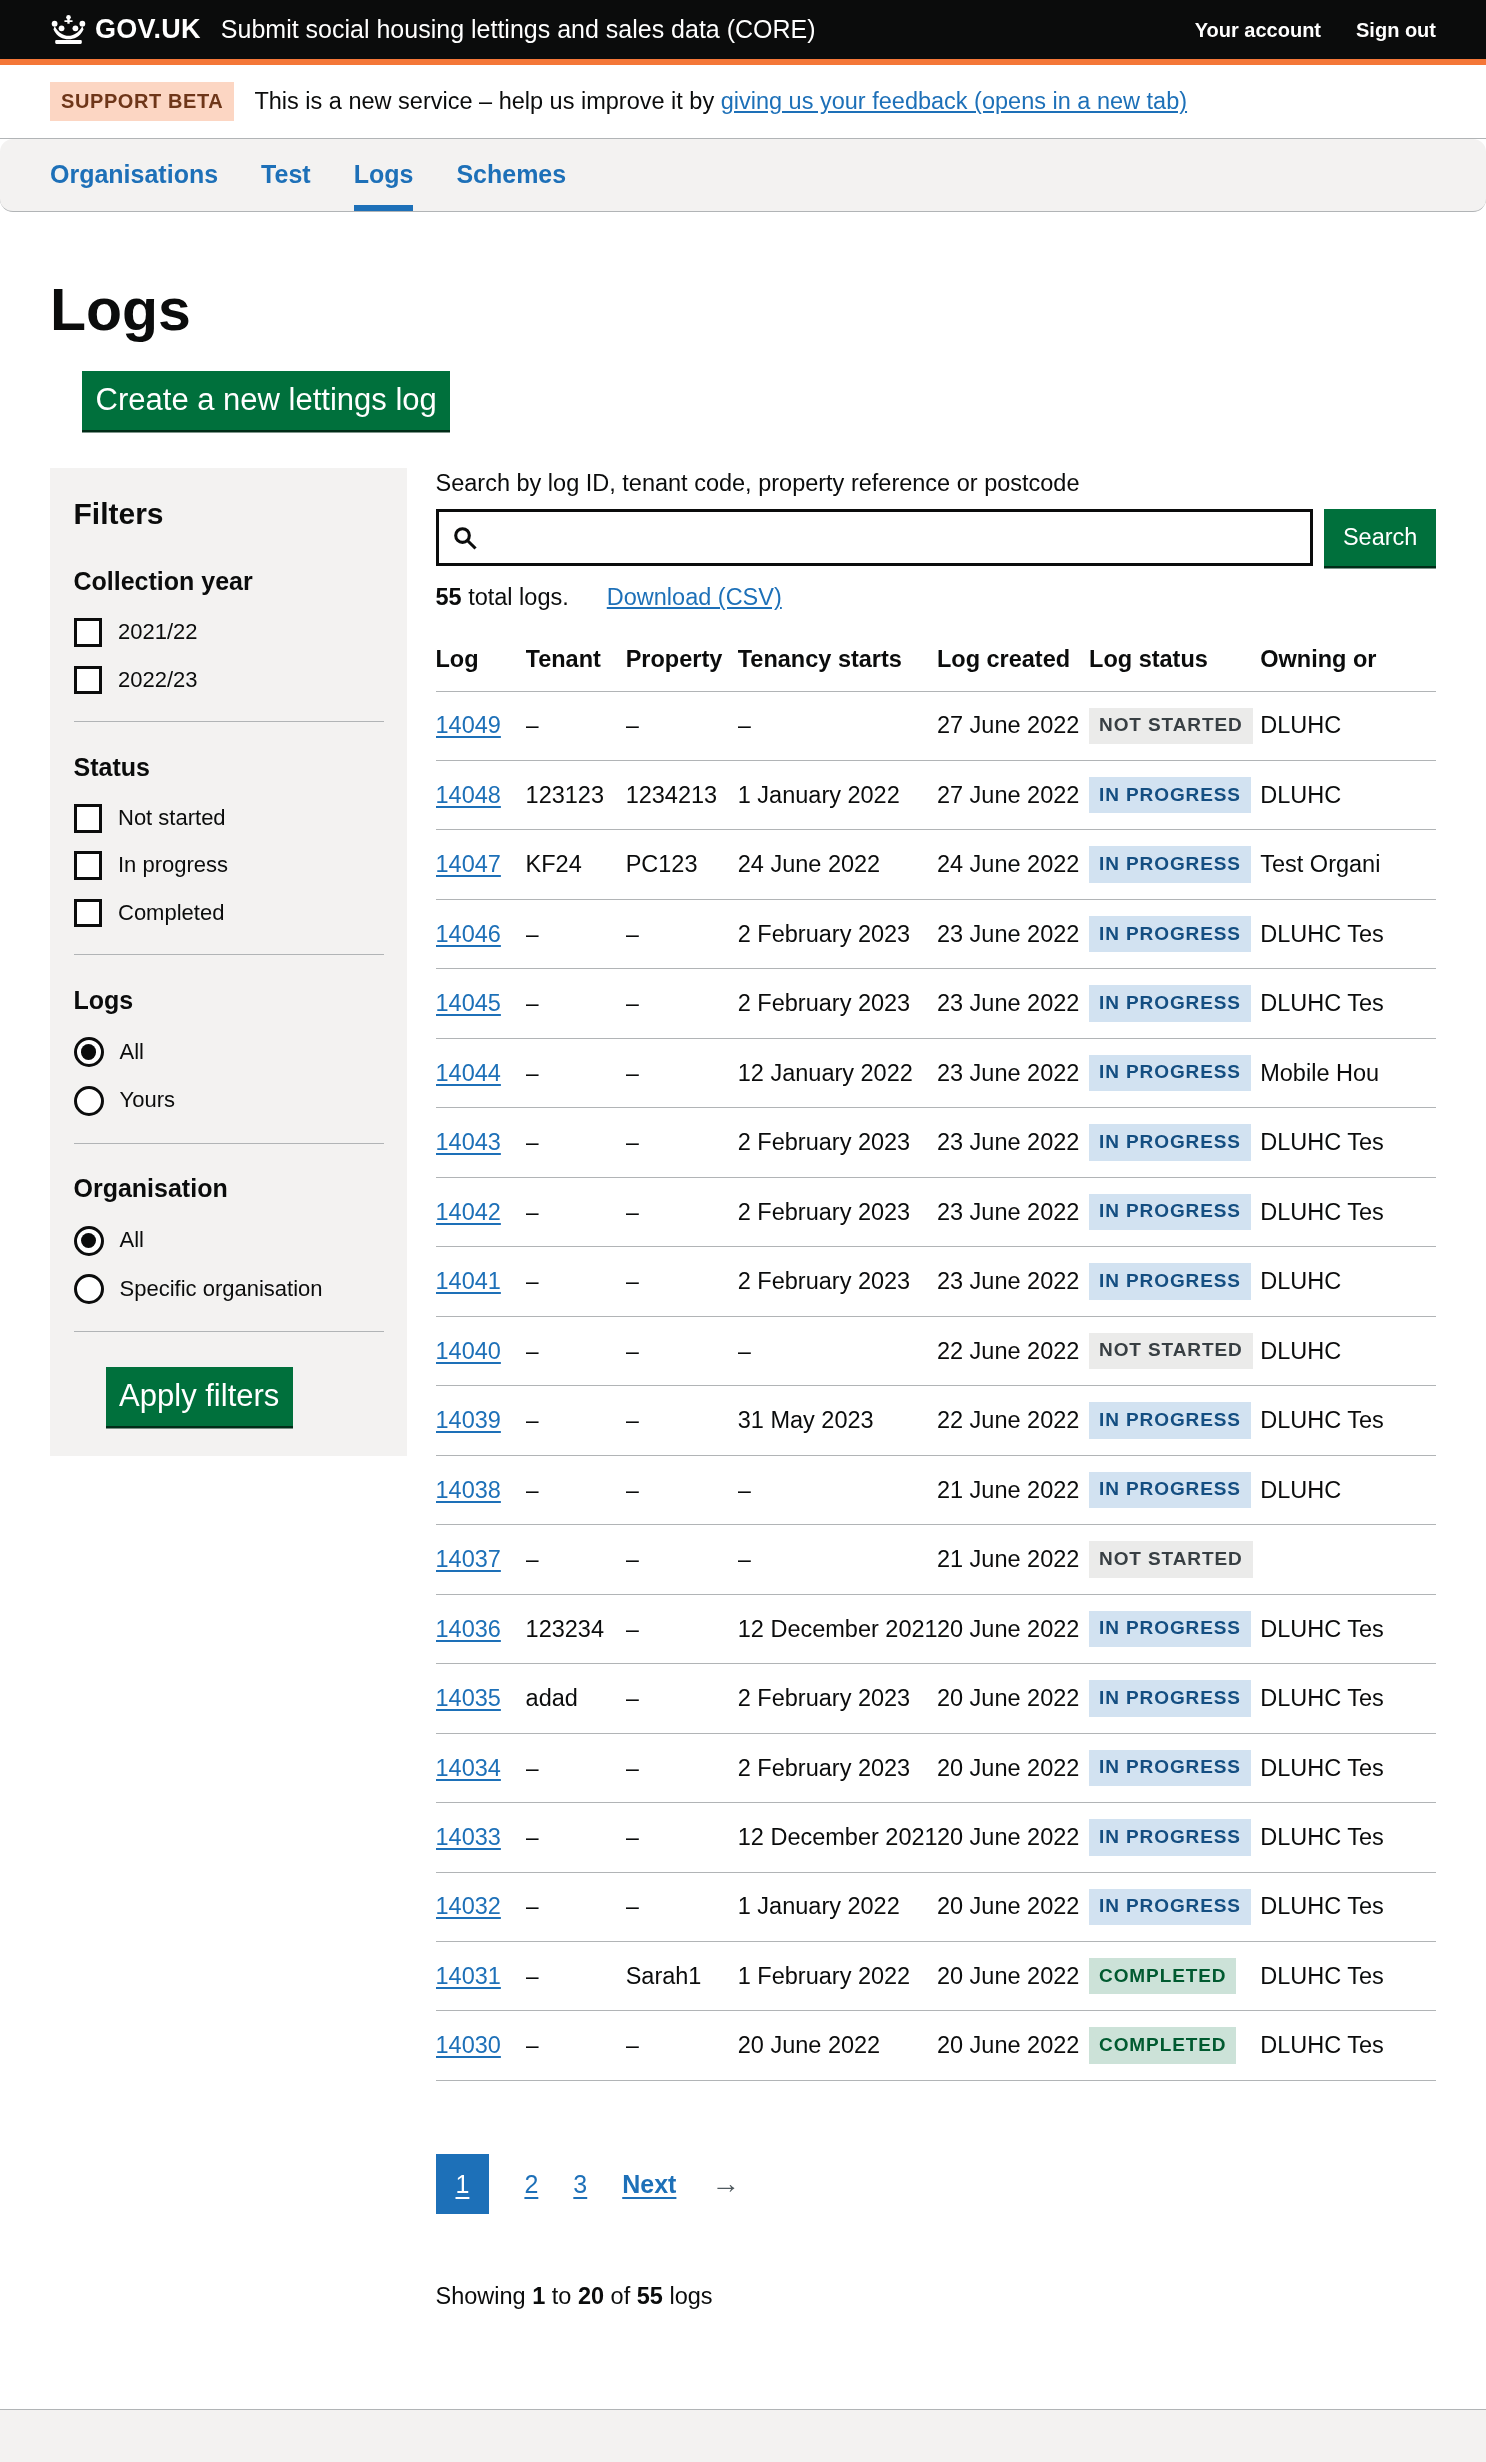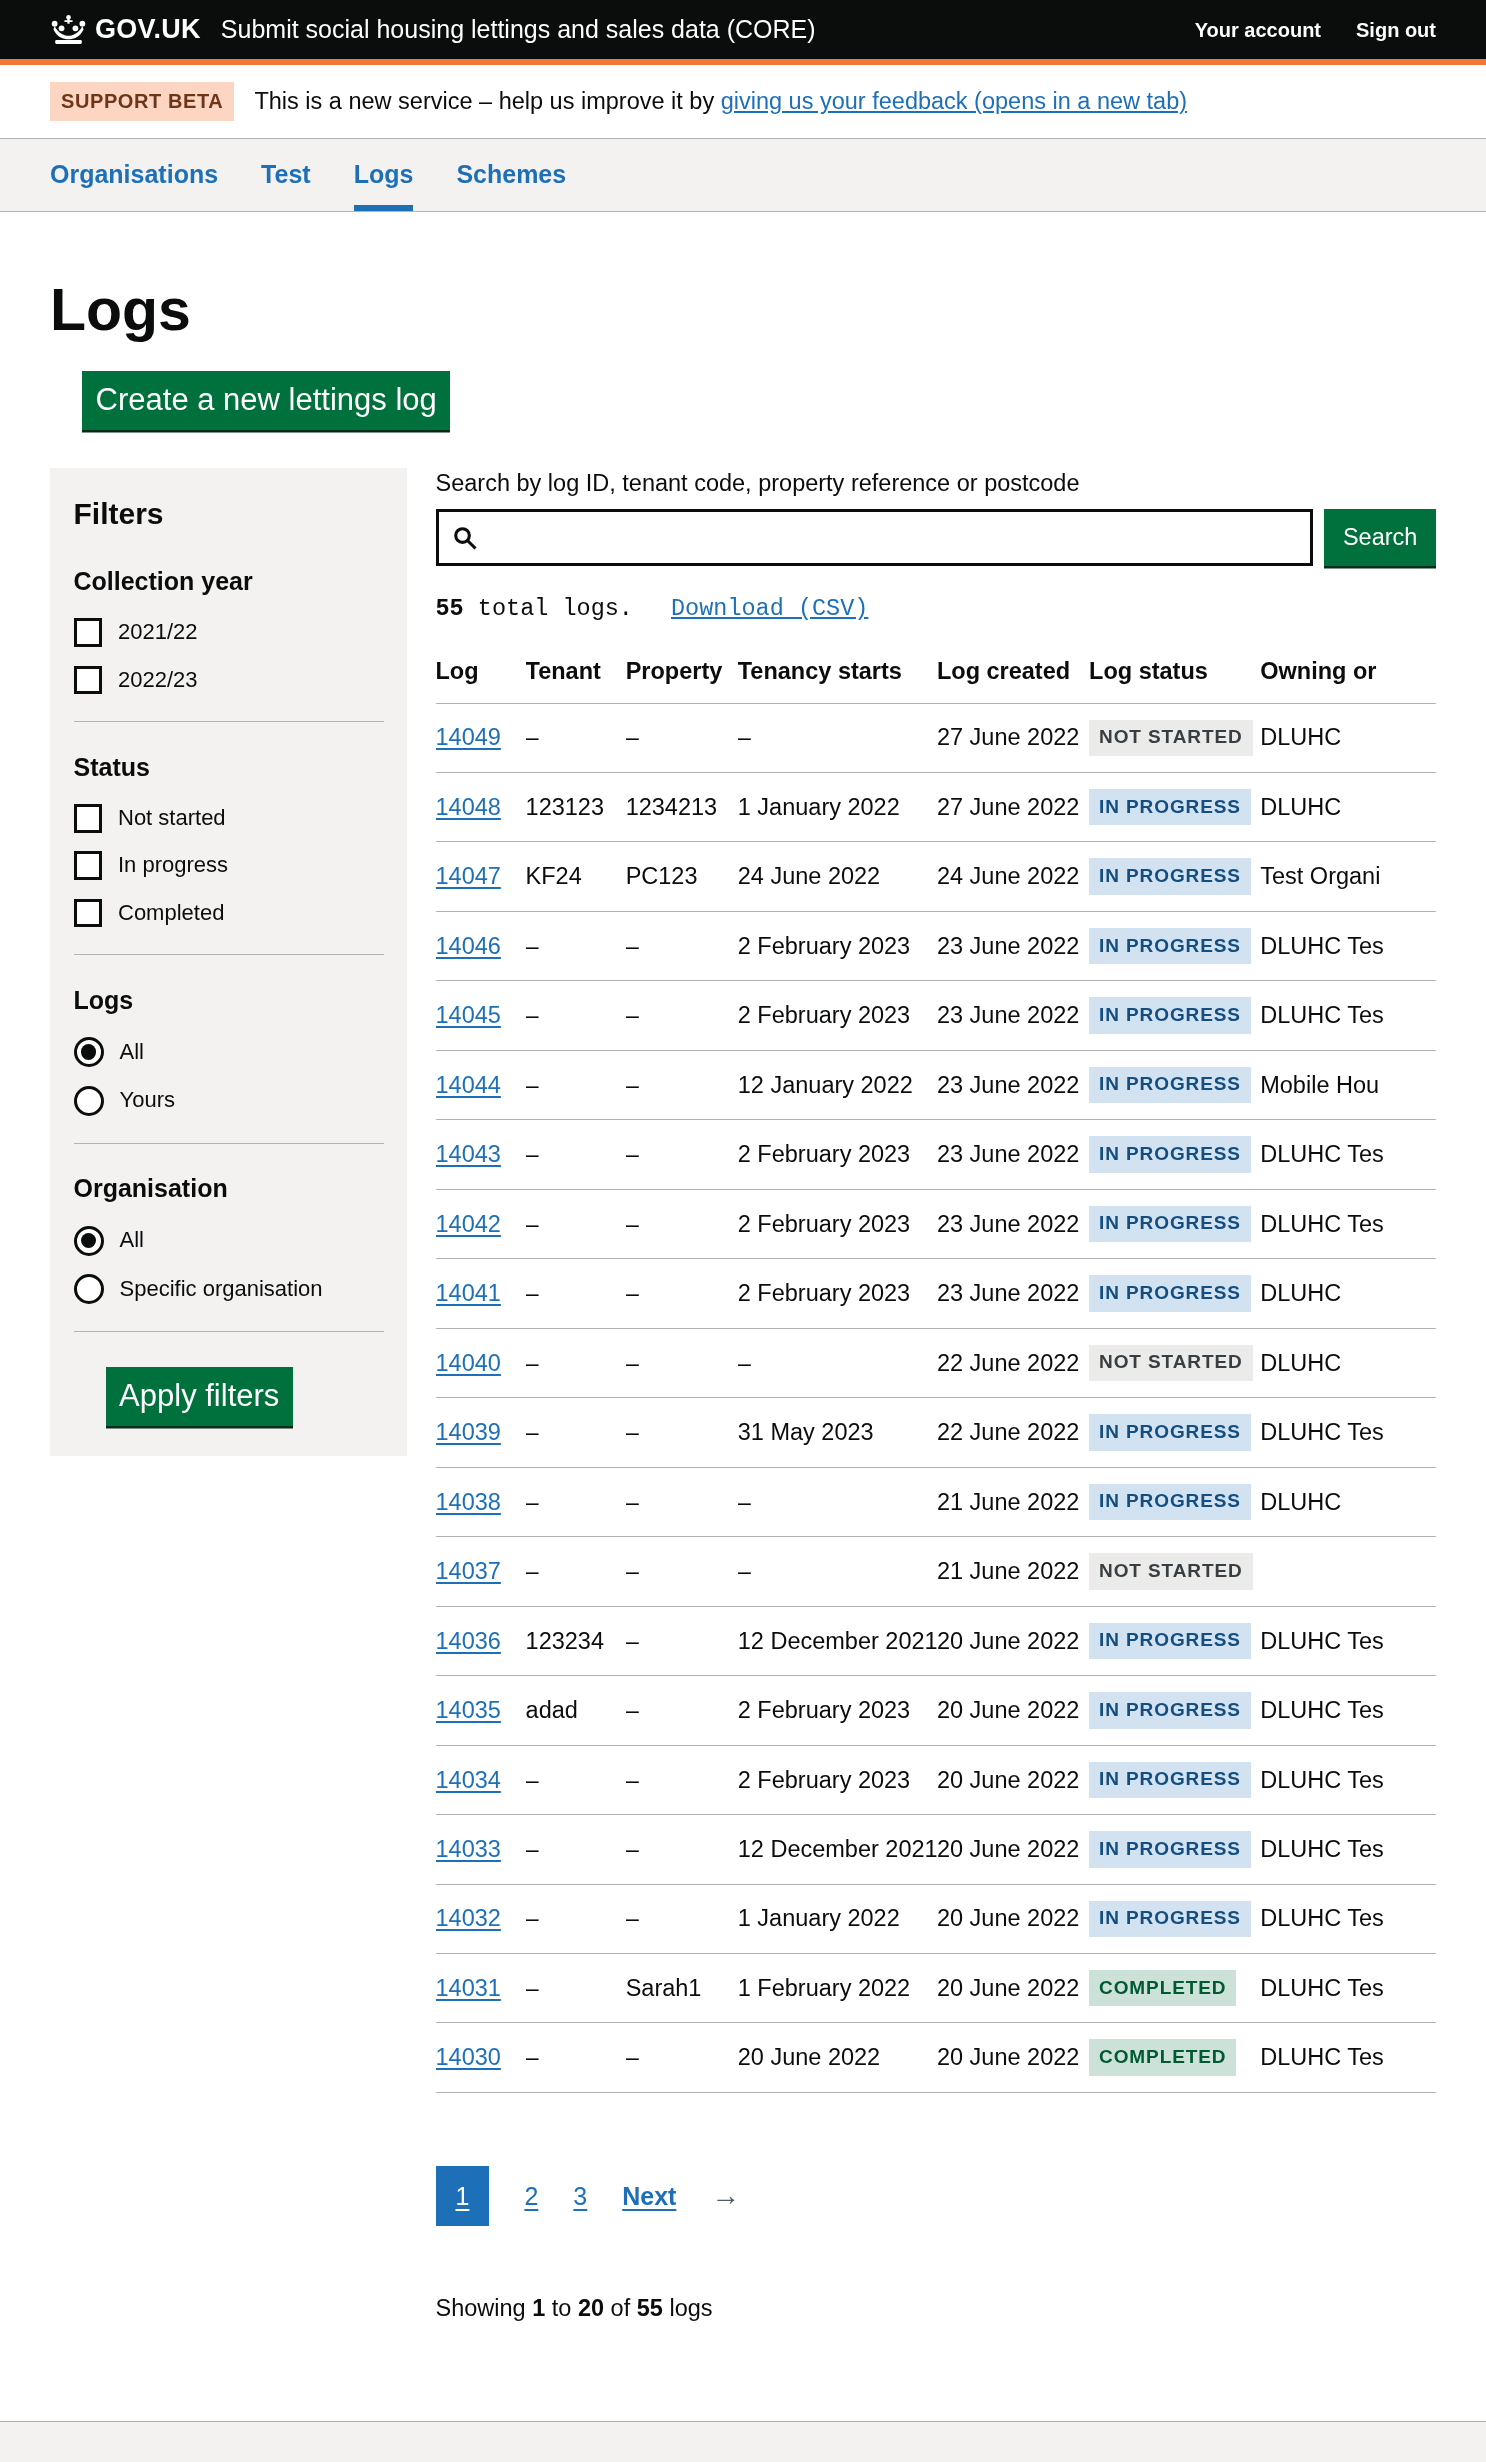--- a/index.html
+++ b/index.html
@@ -38,21 +38,21 @@
   .phase-banner .container { display: flex; align-items: center; padding: 17.3px 0; }
   .phase-tag {
     background: #fcd6c3; color: #6e3619;
     font-weight: bold; font-size: 20px; letter-spacing: 0.6px;
     padding: 6.2px 11px; margin-right: 20px; white-space: nowrap;
   }
   .phase-text { font-size: 23.5px; }
   .phase-text a { color: #1d70b8; }
 
   
-  .primary-nav { background: #f3f2f1; border-bottom: 1.2px solid #b1b4b6; }
+  .primary-nav { background: #f3f2f1; border-bottom: 1.2px solid #b1b4b6; border-radius: 13px; }
   .primary-nav .container { display: flex; gap: 43px; padding-top: 18.6px; }
   .primary-nav a {
     display: inline-block;
     color: #1d70b8; font-weight: bold; font-size: 25px; text-decoration: none;
     padding-bottom: 15px; border-bottom: 6.2px solid transparent;
   }
   .primary-nav a.active { border-bottom-color: #1d70b8; }
 
   
   main { flex: 0 0 auto; padding-bottom: 74px; }
@@ -104,21 +104,21 @@
   .search-box {
     flex: 1 1 auto; display: flex; align-items: center;
     border: 3.1px solid #0b0c0c; background: #fff; height: 57px; padding-left: 13.6px;
   }
   .search-box input {
     border: 0; outline: none; flex: 1; height: 100%;
     font-size: 23.5px; font-family: inherit; margin-left: 10px; background: transparent;
   }
   .search-btn { margin-left: 11px; flex: 0 0 auto; padding: 0 18.6px; font-size: 23.5px; }
 
-  .totals-line { margin-top: 28px; display: flex; align-items: baseline; font-family: Liberation Mono, monospace; }
+  .totals-line { margin-top: 16px; display: flex; align-items: baseline; }
   .totals-line .num { font-weight: bold; }
   .totals-line .dl-link { margin-left: 38px; color: #1d70b8; }
 
   
   .table-wrap { overflow: hidden; margin-top: 31px; }
   table.logs { border-collapse: collapse; table-layout: fixed; width: 1073px; }
   table.logs th {
     text-align: left; font-size: 23.5px; font-weight: bold;
     padding: 0 6.2px 16px 0; white-space: nowrap; overflow: hidden;
   }

